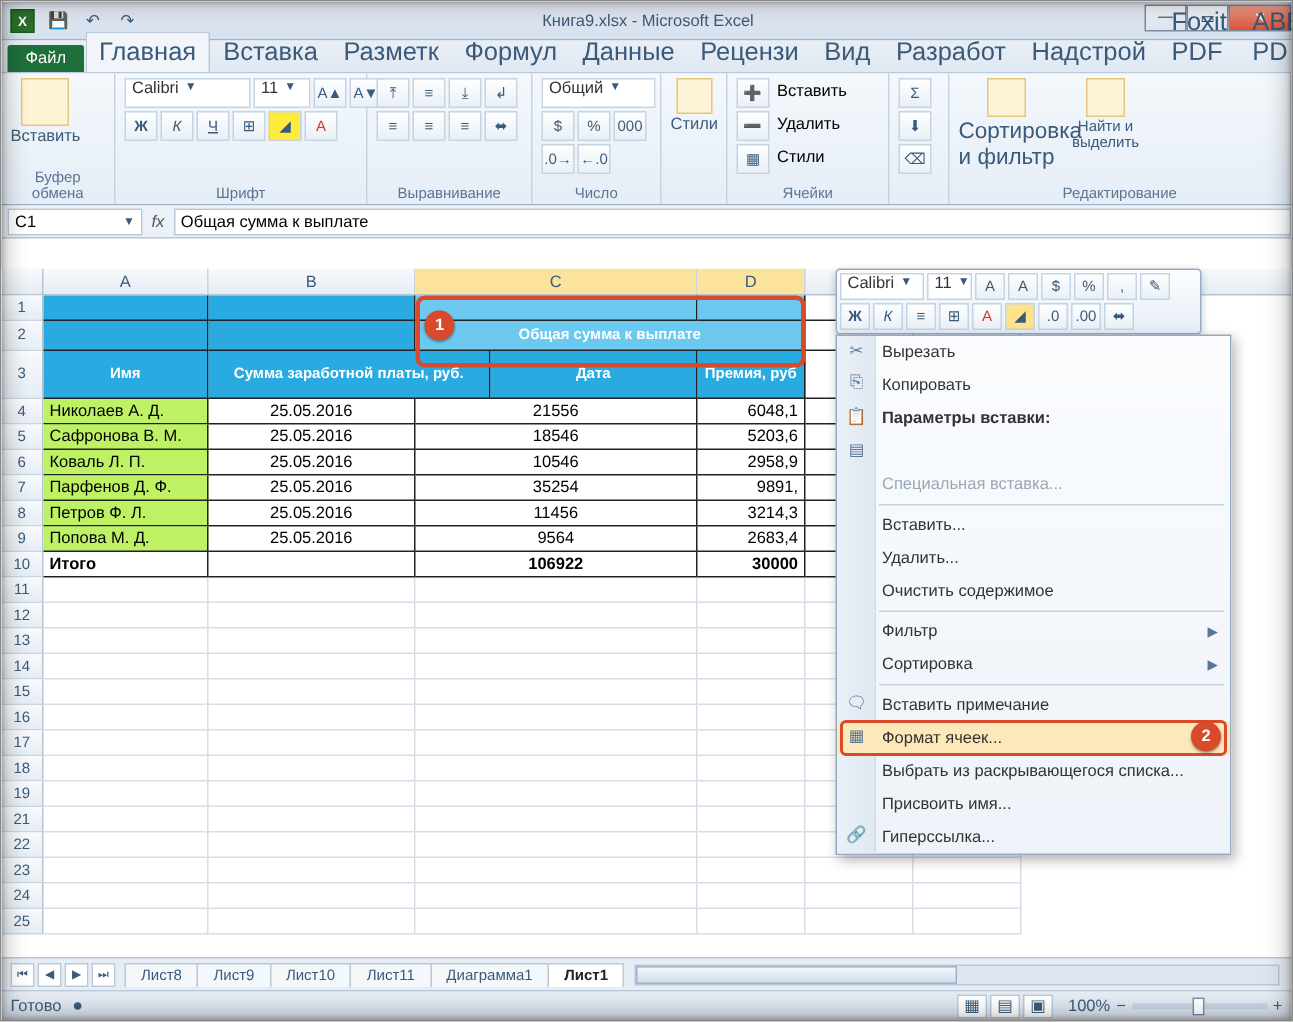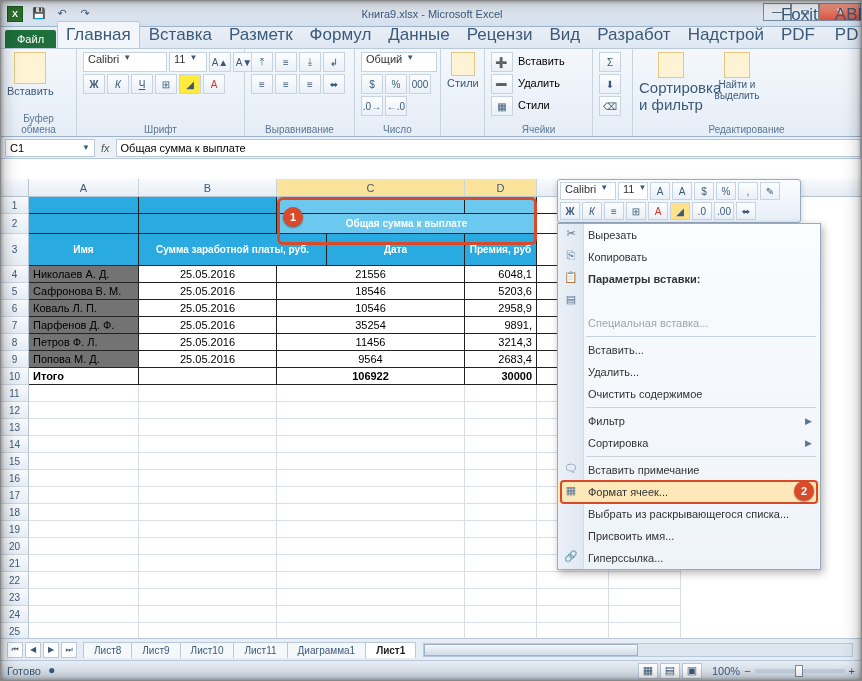--- a/index.html
+++ b/index.html
@@ -53,21 +53,21 @@
 .colhead{display:flex;height:18px;background:linear-gradient(#f8fafc,#e6edf5);border-bottom:1px solid #b6c4d3;}
 .ch{border-right:1px solid #c9d5e1;display:flex;align-items:center;justify-content:center;color:#3b5a7a;font-size:11px;}
 .corner{width:28px;border-right:1px solid #b6c4d3;background:linear-gradient(#f8fafc,#e6edf5);}
 .rows{}
 .row{display:flex;height:17px;}
 .row.hdrrow{height:32px;}
 .rh{width:28px;border-right:1px solid #b6c4d3;border-bottom:1px solid #c9d5e1;background:linear-gradient(#f8fafc,#e6edf5);display:flex;align-items:center;justify-content:center;color:#3b5a7a;font-size:10px;}
 .cell{border-right:1px solid #d6dee7;border-bottom:1px solid #d6dee7;padding:0 4px;display:flex;align-items:center;overflow:hidden;white-space:nowrap;}
 .tbl .cell{border-right:1px solid #222;border-bottom:1px solid #222;}
 .hdrblue{background:#29abe2;color:#fff;font-weight:bold;justify-content:center;text-align:center;font-size:10px;line-height:1.1;}
-.green{background:#737373;}
+.green{background:#bef264;}
 .center{justify-content:center;}
 .right{justify-content:flex-end;}
 .bold{font-weight:bold;}
 
 
 .cA{width:110px;} .cB{width:138px;} .cC{width:188px;} .cD{width:72px;} .cE{width:72px;} .cF{width:72px;}
 
 
 .selbox{position:absolute;top:18px;left:276px;width:260px;height:48px;border:3px solid #d94a2b;border-radius:6px;pointer-events:none;}
 .marker{position:absolute;width:20px;height:20px;border-radius:50%;background:#d94a2b;color:#fff;display:flex;align-items:center;justify-content:center;font-weight:bold;font-size:11px;box-shadow:0 1px 2px rgba(0,0,0,0.4);}
@@ -454,29 +454,20 @@
         <div class="row">
           <div class="rh">19</div>
           <div class="cell cA" style="border-color:#d6dee7"></div>
           <div class="cell cB" style="border-color:#d6dee7"></div>
           <div class="cell cC" style="border-color:#d6dee7"></div>
           <div class="cell cD" style="border-color:#d6dee7"></div>
           <div class="cell cE" style="border-color:#d6dee7"></div>
           <div class="cell cF" style="border-color:#d6dee7"></div>
         </div>
         <div class="row">
-          <div class="rh">20</div>
-          <div class="cell cA" style="border-color:#d6dee7"></div>
-          <div class="cell cB" style="border-color:#d6dee7"></div>
-          <div class="cell cC" style="border-color:#d6dee7"></div>
-          <div class="cell cD" style="border-color:#d6dee7"></div>
-          <div class="cell cE" style="border-color:#d6dee7"></div>
-          <div class="cell cF" style="border-color:#d6dee7"></div>
-        </div>
-        <div class="row">
           <div class="rh">21</div>
           <div class="cell cA" style="border-color:#d6dee7"></div>
           <div class="cell cB" style="border-color:#d6dee7"></div>
           <div class="cell cC" style="border-color:#d6dee7"></div>
           <div class="cell cD" style="border-color:#d6dee7"></div>
           <div class="cell cE" style="border-color:#d6dee7"></div>
           <div class="cell cF" style="border-color:#d6dee7"></div>
         </div>
         <div class="row">
           <div class="rh">22</div>

